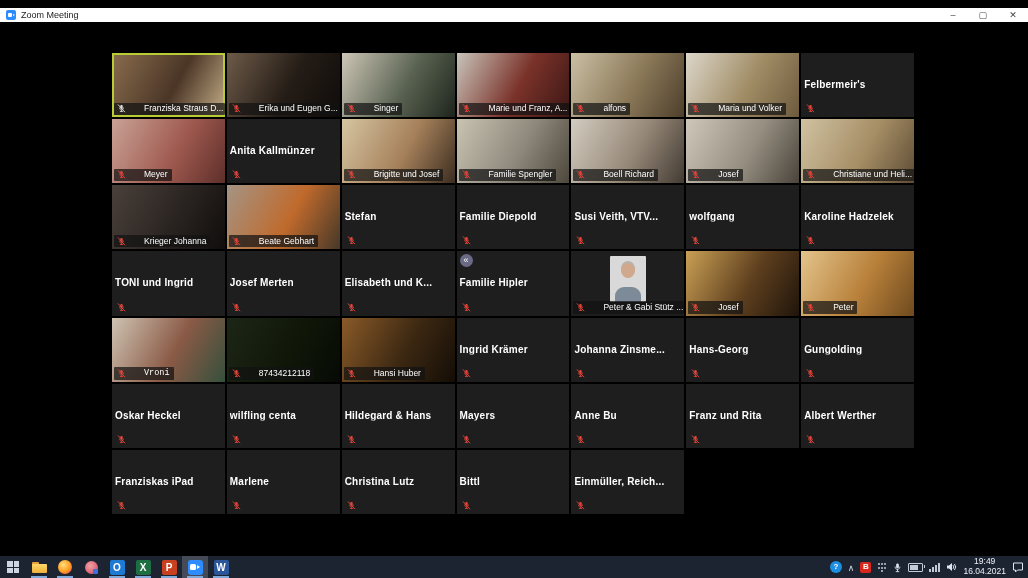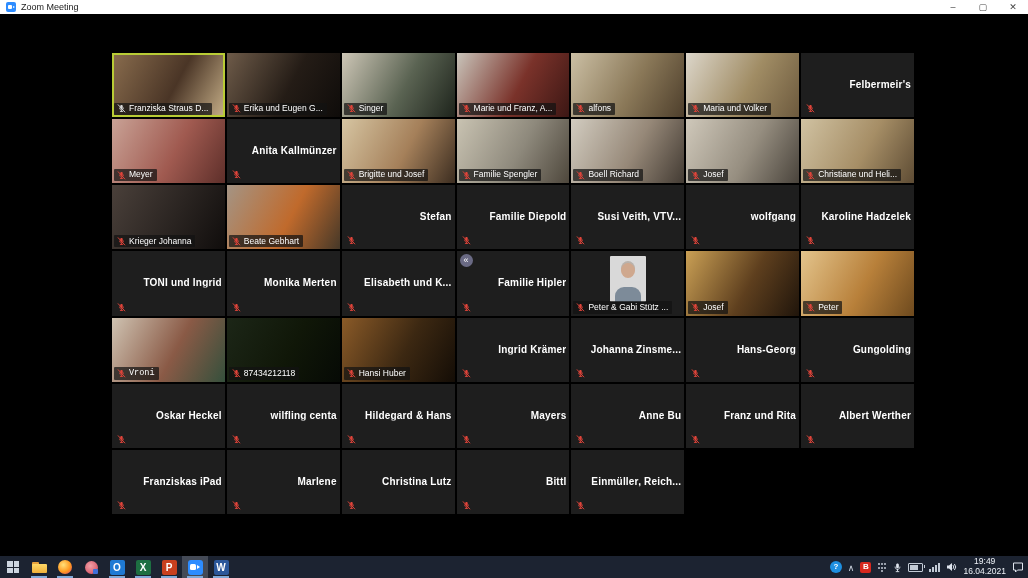--- a/index.html
+++ b/index.html
@@ -2,46 +2,46 @@
 <html><head>
 <meta charset="utf-8">
 <style>
   html,body{margin:0;padding:0;}
   body{
     width:1028px;height:578px;overflow:hidden;position:relative;
     font-family:"Liberation Sans", sans-serif;background:#000;
   }
   
   .titlebar{
-    position:absolute;top:0;left:0;width:1028px;height:14px;
+    position:absolute;top:8px;left:0;width:1028px;height:14px;
     background:#ffffff;display:flex;align-items:center;z-index:5;
   }
   .app-ic{width:10px;height:10px;border-radius:2px;background:#2d8cff;margin:0 5px 0 6px;position:relative;flex:0 0 auto;}
   .app-ic::before{content:'';position:absolute;left:2px;top:3px;width:4px;height:4px;background:#fff;border-radius:1px;}
   .app-ic::after{content:'';position:absolute;left:6.5px;top:3.5px;border-left:2.5px solid #fff;border-top:1.5px solid transparent;border-bottom:1.5px solid transparent;}
   .t-title{font-size:9px;color:#222;}
   .t-controls{margin-left:auto;display:flex;height:100%;}
   .t-btn{width:30px;height:14px;display:flex;align-items:center;justify-content:center;font-size:9px;color:#444;cursor:default;}
   
   .grid{
     position:absolute;left:112px;top:53px;width:802px;height:461px;
     display:grid;grid-template-columns:repeat(7,1fr);grid-template-rows:repeat(7,1fr);gap:2px;
   }
   .tile{position:relative;background:#1e1e1e;overflow:hidden;}
   .tile.active{outline:2px solid #b9cc35;outline-offset:-2px;z-index:2;}
   .center-name{
     position:absolute;left:3px;right:3px;top:50%;transform:translateY(-58%);
-    text-align:right;color:#fff;font-weight:bold;font-size:10px;letter-spacing:.2px;
+    text-align:left;color:#fff;font-weight:bold;font-size:10px;letter-spacing:.2px;
     white-space:nowrap;overflow:hidden;
   }
   .corner-mic{position:absolute;left:5px;bottom:4px;line-height:0;}
   .chip{
     position:absolute;left:2px;bottom:2px;max-width:92%;
     background:rgba(18,18,18,.72);color:#fff;font-size:8.5px;
-    padding:1.5px 4px 1.5px 3px;display:flex;align-items:center;gap:3px;
+    padding:1.5px 4px 1.5px 3px;display:flex;gap:18px;
     white-space:nowrap;overflow:hidden;border-radius:1px;line-height:1.1;
   }
   .chip svg{flex:0 0 auto;}
   .page-badge{
     position:absolute;left:3px;top:3px;width:13px;height:13px;border-radius:50%;
     background:rgba(120,120,150,.85);color:#fff;font-size:9px;line-height:13px;
     text-align:center;z-index:3;cursor:pointer;
   }
   .photo{width:36px;height:46px;background:#d9d9d9;margin:5px auto 0;position:relative;border-radius:1px;}
   .photo::before{content:'';position:absolute;top:7px;left:50%;transform:translateX(-50%);width:14px;height:15px;border-radius:50%;background:#cfa88e;box-shadow:0 -2px 0 0 #b9b2ab;}
@@ -361,21 +361,21 @@
       <span class="corner-mic"><svg width="9" height="9" viewBox="0 0 12 12">
           <g stroke="#e0443a" stroke-width="1.1" stroke-linecap="round" fill="none">
             <path d="M6 1.4c-.9 0-1.6.7-1.6 1.6v2.4c0 .9.7 1.6 1.6 1.6s1.6-.7 1.6-1.6V3c0-.9-.7-1.6-1.6-1.6z" fill="#e0443a" stroke="none"></path>
             <path d="M3.3 5.3c0 1.5 1.2 2.7 2.7 2.7s2.7-1.2 2.7-2.7"></path>
             <path d="M6 8v1.7M4.4 10h3.2"></path>
             <path d="M1.6 1l8.8 9.6" stroke-width="1.3"></path>
           </g>
         </svg></span>
     </div>
     <div class="tile">
-      <span class="center-name">Monika Merten</span>
+      <span class="center-name">Josef Merten</span>
       <span class="corner-mic"><svg width="9" height="9" viewBox="0 0 12 12">
           <g stroke="#e0443a" stroke-width="1.1" stroke-linecap="round" fill="none">
             <path d="M6 1.4c-.9 0-1.6.7-1.6 1.6v2.4c0 .9.7 1.6 1.6 1.6s1.6-.7 1.6-1.6V3c0-.9-.7-1.6-1.6-1.6z" fill="#e0443a" stroke="none"></path>
             <path d="M3.3 5.3c0 1.5 1.2 2.7 2.7 2.7s2.7-1.2 2.7-2.7"></path>
             <path d="M6 8v1.7M4.4 10h3.2"></path>
             <path d="M1.6 1l8.8 9.6" stroke-width="1.3"></path>
           </g>
         </svg></span>
     </div>
     <div class="tile">

